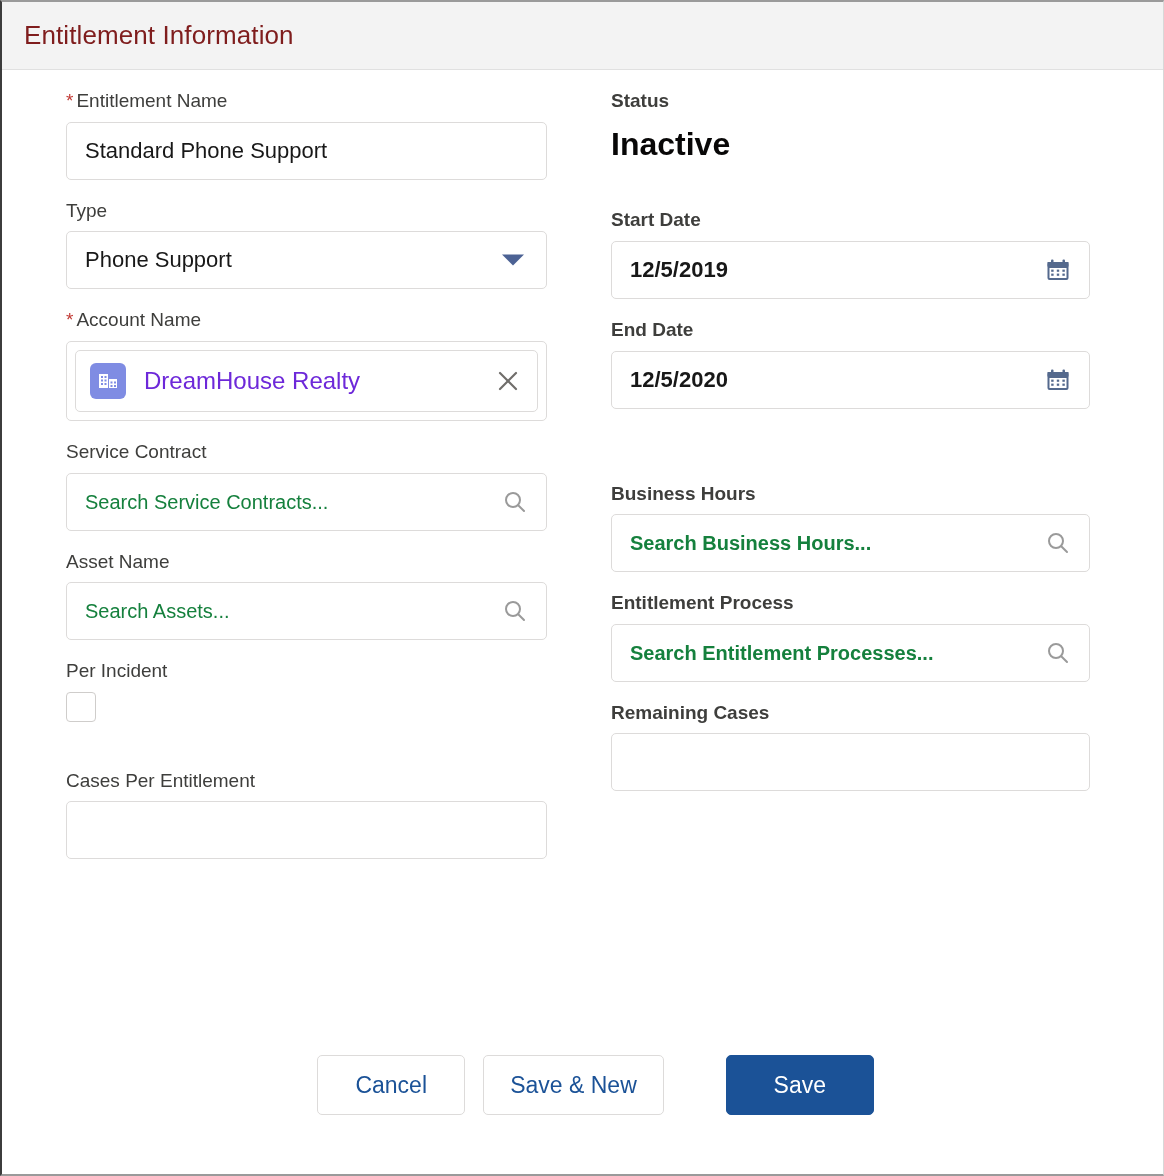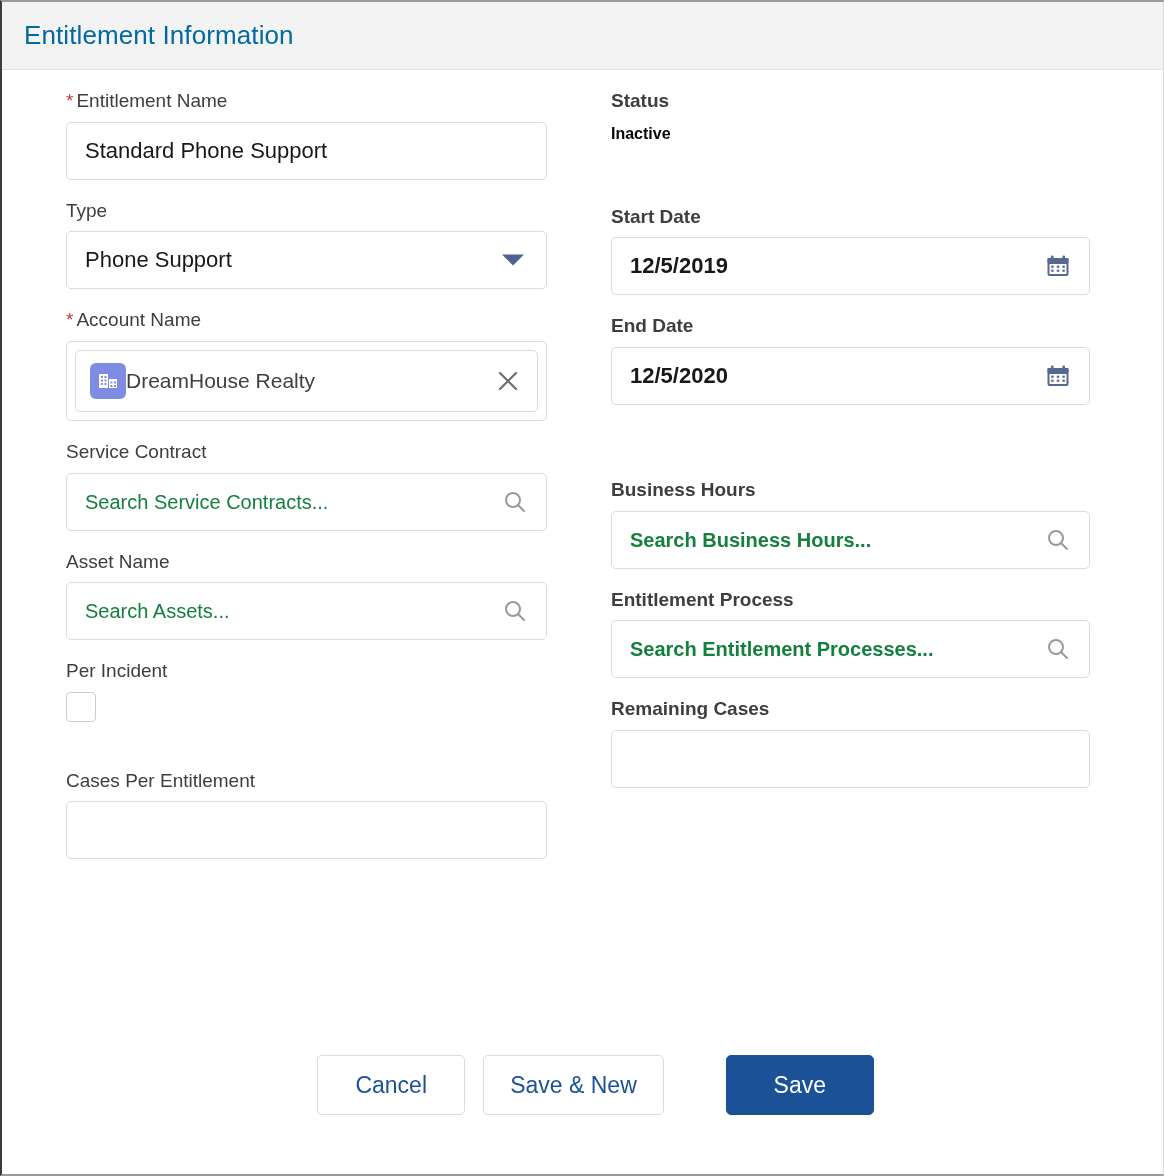--- a/index.html
+++ b/index.html
@@ -31,21 +31,21 @@
     background: #f3f3f3;
     border-bottom: 1px solid #e0e0e0;
     display: flex;
     align-items: center;
     padding-left: 22px;
   }
   .section-header h2 {
     margin: 0;
     font-size: 26px;
     font-weight: 400;
-    color: #0369a1;
+    color: #7f1d1d;
     letter-spacing: 0.1px;
   }
 
   
   .form-body {
     padding: 18px 58px 0 64px;
     display: flex;
     gap: 64px;
   }
   .col {
@@ -92,21 +92,21 @@
     line-height: 1;
   }
   .f-placeholder {
     font-size: 20px;
     color: #15803d;
     line-height: 1;
   }
 
   
   .static-value {
-    font-size: 16px;
+    font-size: 32px;
     color: #080707;
     line-height: 1.3;
     padding-top: 2px;
     min-height: 40px;
   }
 
   
   .combo .arrow {
     position: absolute;
     right: 22px;
@@ -158,23 +158,23 @@
     width: 36px;
     height: 36px;
     border-radius: 6px;
     background: #7f8ce3;
     display: flex;
     align-items: center;
     justify-content: center;
     flex: 0 0 36px;
   }
   .pill-label {
-    margin-left: 0;
-    font-size: 21px;
-    color: #404040;
+    margin-left: 18px;
+    font-size: 24px;
+    color: #6d28d9;
   }
   .pill-remove {
     position: absolute;
     right: 16px;
     top: 50%;
     transform: translateY(-50%);
     width: 26px;
     height: 26px;
     cursor: pointer;
   }

